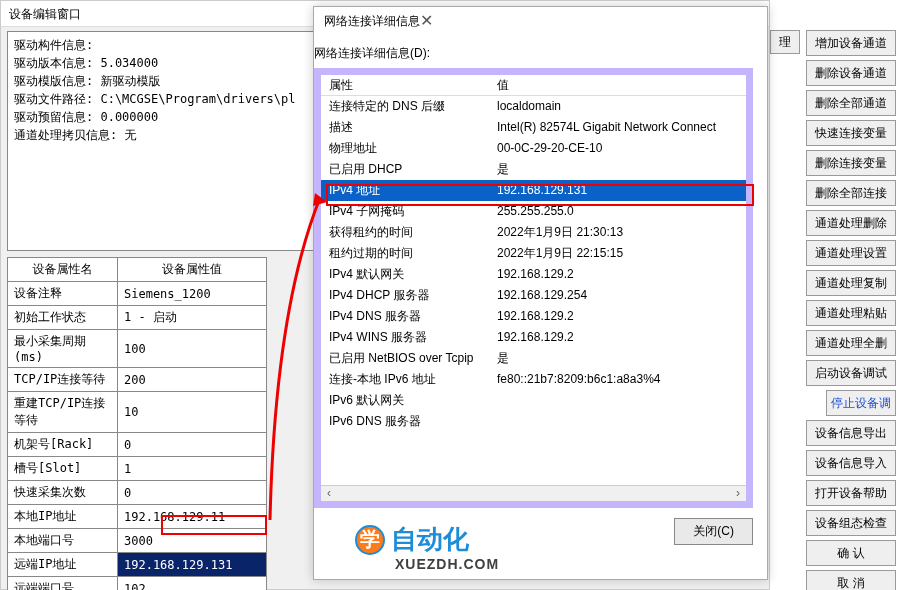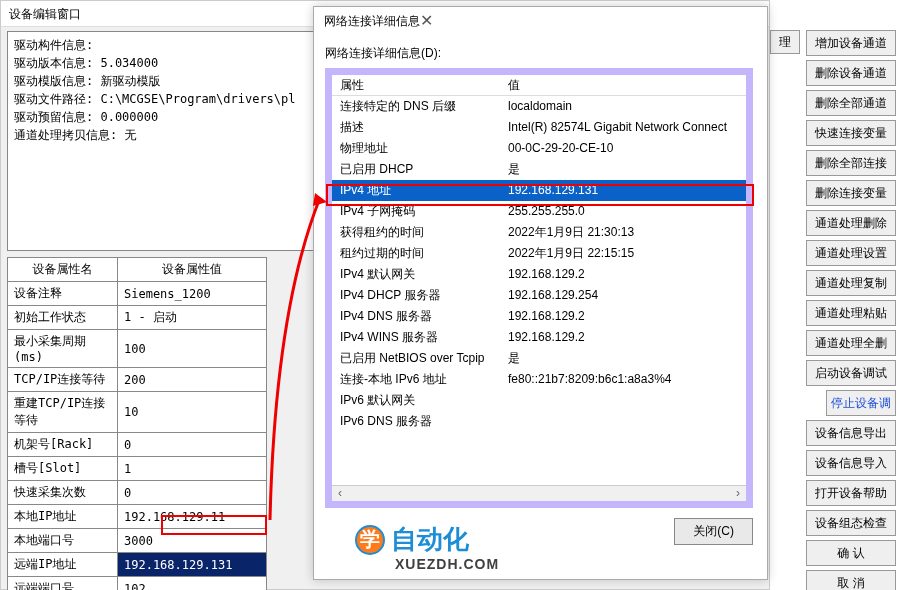--- a/index.html
+++ b/index.html
@@ -13,21 +13,21 @@
   .prop-table { position: absolute; left: 6px; top: 256px; width: 260px; border-collapse: collapse; background: #fff; font-family: SimSun, monospace; }
   .prop-table th, .prop-table td { border: 1px solid #888; padding: 3px 6px; text-align: left; height: 22px; }
   .prop-table th { background: #fff; font-weight: normal; text-align: center; }
   .prop-table tr.sel td.val { background: #0a246a; color: #fff; }
   .red-box-cell { position: absolute; border: 2px solid #e00; pointer-events: none; }
 
   
   .dlg { position: absolute; left: 313px; top: 6px; width: 455px; height: 574px; background: #fff; border: 1px solid #aaa; box-shadow: 0 0 10px rgba(0,0,0,.2); z-index: 50; }
   .dlg-title { height: 28px; line-height: 28px; padding: 0 10px; font-size: 12px; display: flex; justify-content: flex-start; align-items: center; }
   .dlg-close { font-size: 16px; color: #555; cursor: pointer; }
-  .dlg-body { padding: 10px 14px 0 11px; }
+  .dlg-body { padding: 10px 14px 0 0; }
   .dlg-label { margin-bottom: 6px; }
   .dlg-list { border: 7px solid #c4b5fd; height: 440px; background: #fff; position: relative; overflow: hidden; }
   .dlg-head, .dlg-row { display: flex; font-size: 12px; height: 21px; line-height: 21px; }
   .dlg-head { border-bottom: 1px solid #ddd; }
   .col-a { width: 170px; padding-left: 8px; flex: none; white-space: nowrap; }
   .col-b { flex: 1; padding-left: 6px; white-space: nowrap; overflow: hidden; }
   .dlg-row.hl { background: #0a62c9; color: #fff; }
   .dlg-row.hl .col-a, .dlg-row.hl .col-b { color: #fff; }
   .red-box-dlg { position: absolute; border: 2px solid #e00; pointer-events: none; }
   .dlg-scroll-h { position: absolute; left: 0; right: 0; bottom: 0; height: 16px; background: #f0f0f0; border-top: 1px solid #ccc; display:flex; justify-content:space-between;}
@@ -122,22 +122,22 @@
   </table>
 </div>
 
 <div class="top-btn">理</div>
 
 <div class="side" id="side">
     <div class="sbtn">增加设备通道</div>
     <div class="sbtn">删除设备通道</div>
     <div class="sbtn">删除全部通道</div>
     <div class="sbtn">快速连接变量</div>
+    <div class="sbtn">删除连接变量</div>
     <div class="sbtn">删除全部连接</div>
-    <div class="sbtn">删除连接变量</div>
     <div class="sbtn">通道处理删除</div>
     <div class="sbtn">通道处理设置</div>
     <div class="sbtn">通道处理复制</div>
     <div class="sbtn">通道处理粘贴</div>
     <div class="sbtn">通道处理全删</div>
     <div class="sbtn">启动设备调试</div>
     <div class="sbtn dis">停止设备调试</div>
     <div class="sbtn">设备信息导出</div>
     <div class="sbtn">设备信息导入</div>
     <div class="sbtn">打开设备帮助</div>

